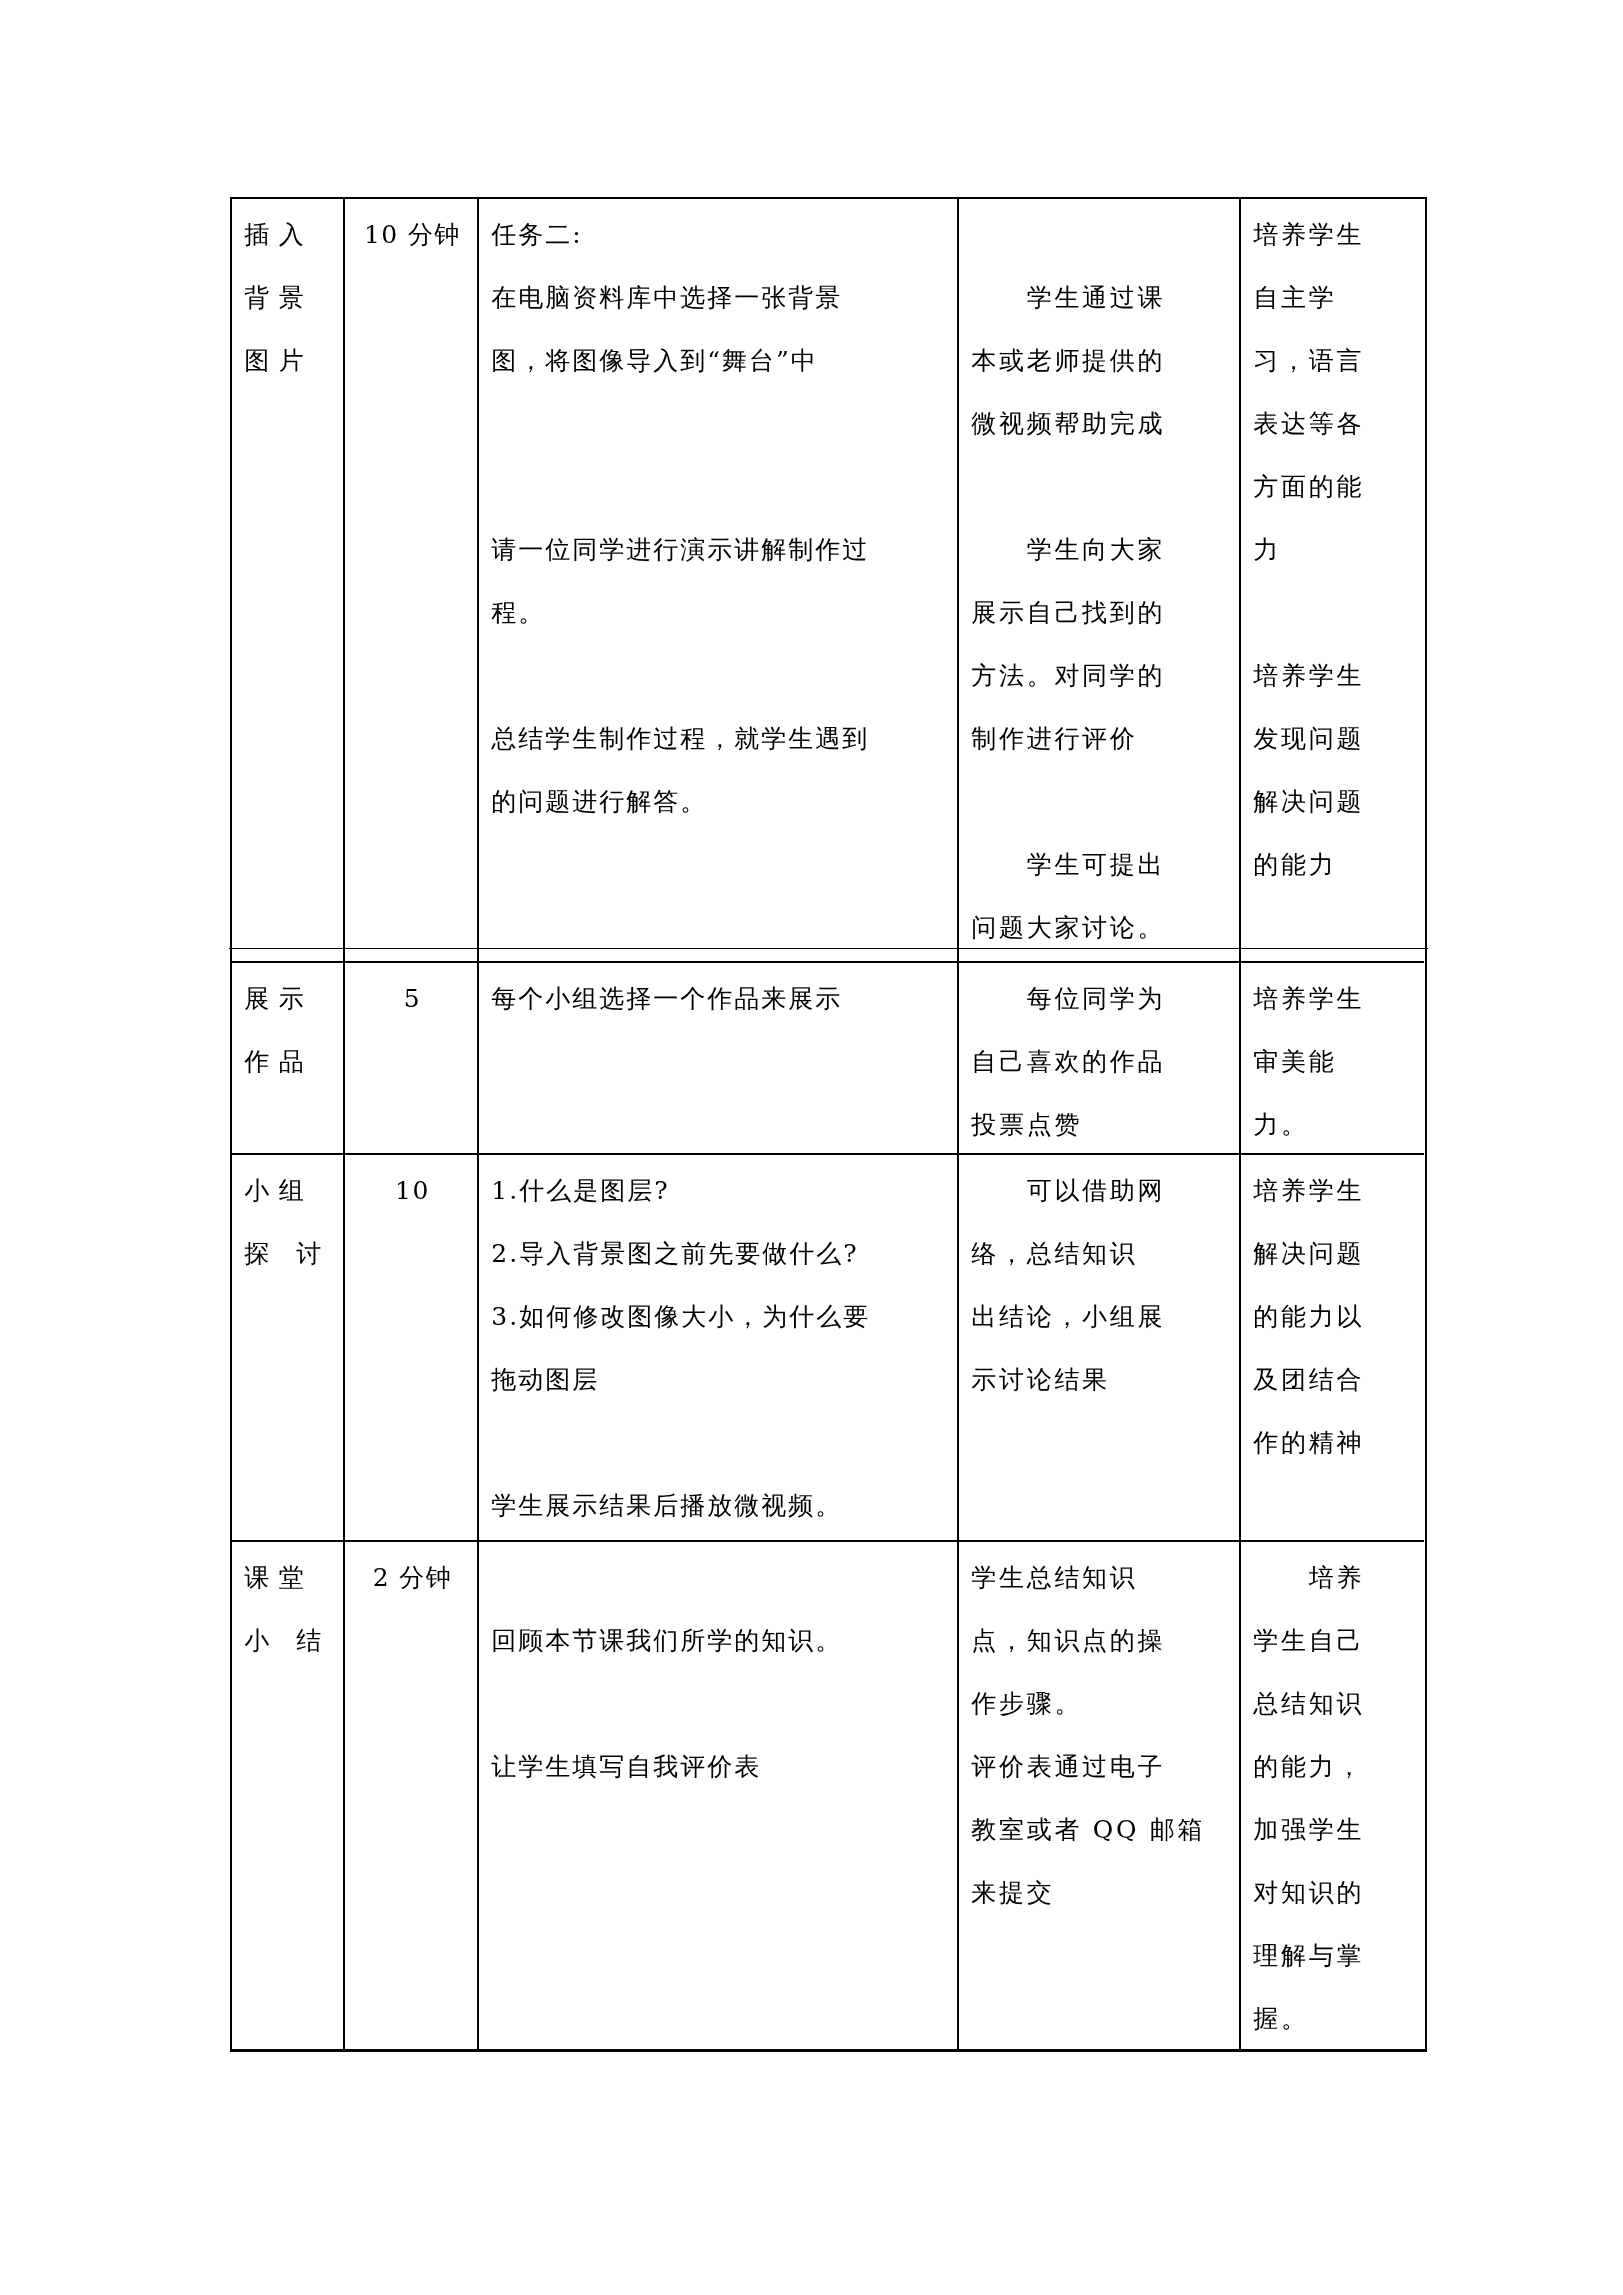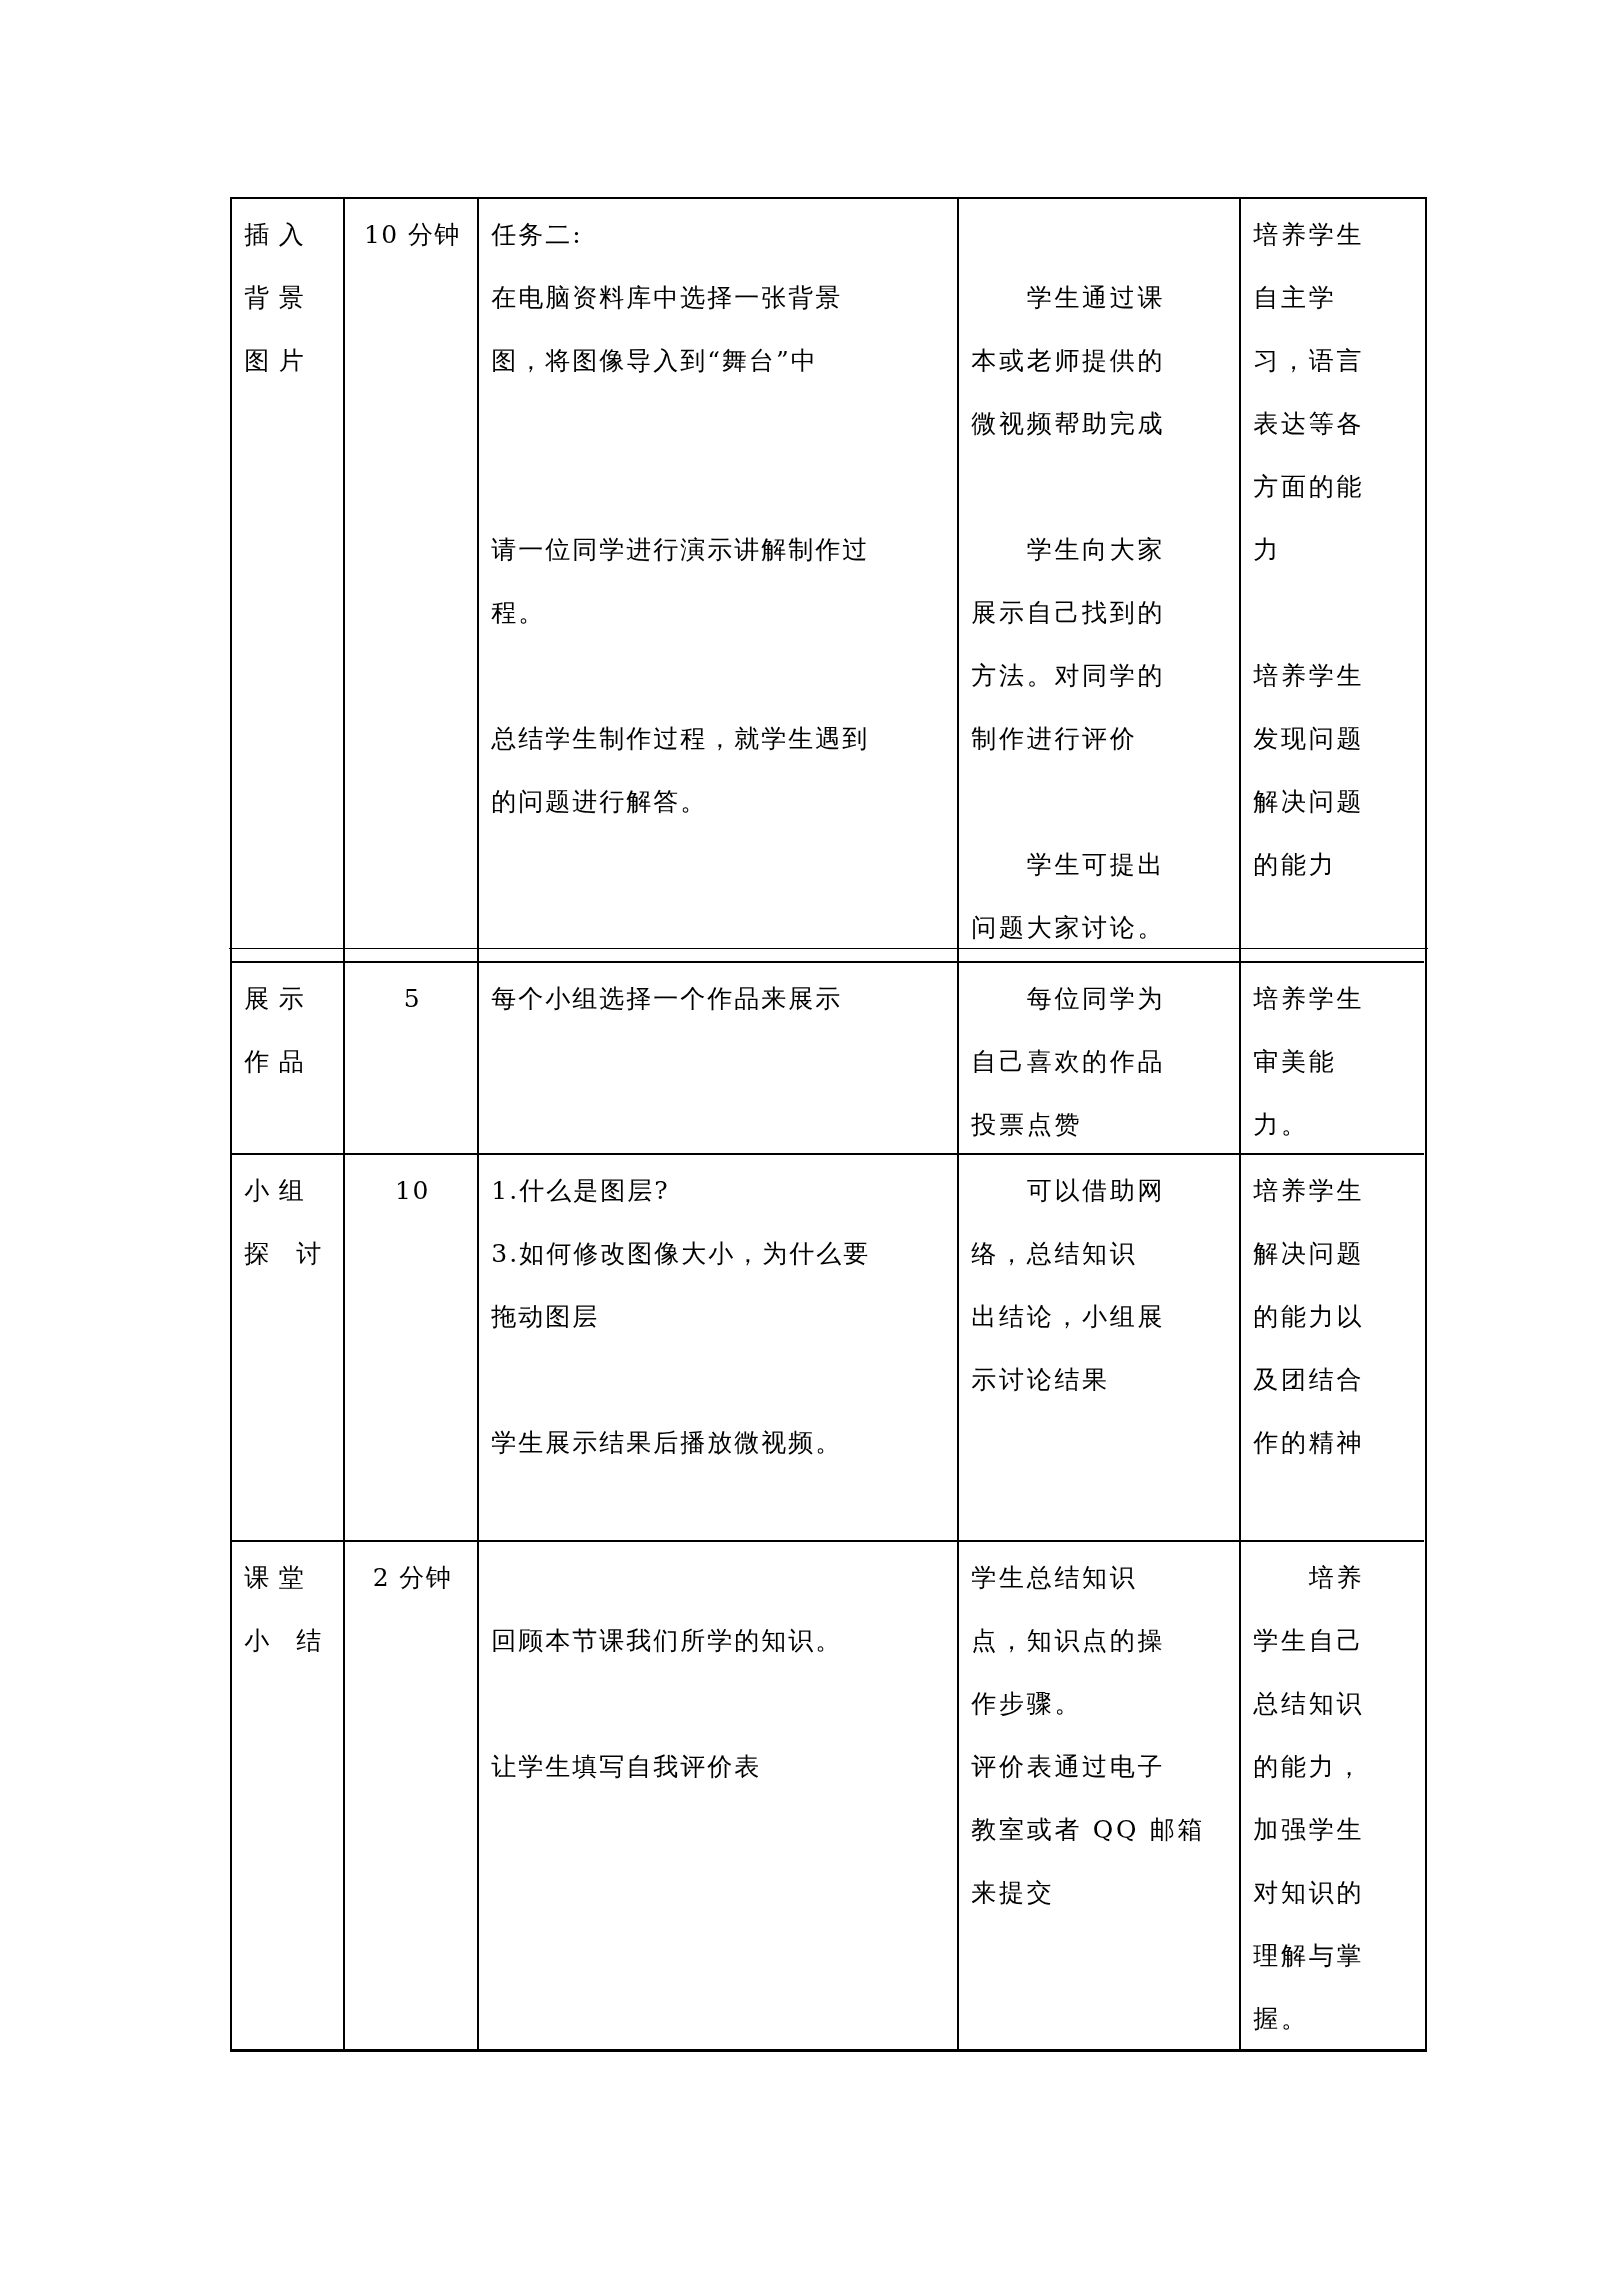--- a/index.html
+++ b/index.html
@@ -146,20 +146,21 @@
 
       <div class="cell col-stage">
           <div class="line">小组</div>
           <div class="line">探 讨</div>
         </div>
       <div class="cell col-time">
           <div class="line">10</div>
         </div>
       <div class="cell col-teach">
           <div class="line">1.什么是图层?</div>
+          <div class="line">2.导入背景图之前先要做什么?</div>
           <div class="line">3.如何修改图像大小，为什么要</div>
           <div class="line">拖动图层</div>
           <div class="line"></div>
           <div class="line">学生展示结果后播放微视频。</div>
         </div>
       <div class="cell col-stud">
           <div class="line">　　可以借助网</div>
           <div class="line">络，总结知识</div>
           <div class="line">出结论，小组展</div>
           <div class="line">示讨论结果</div>

